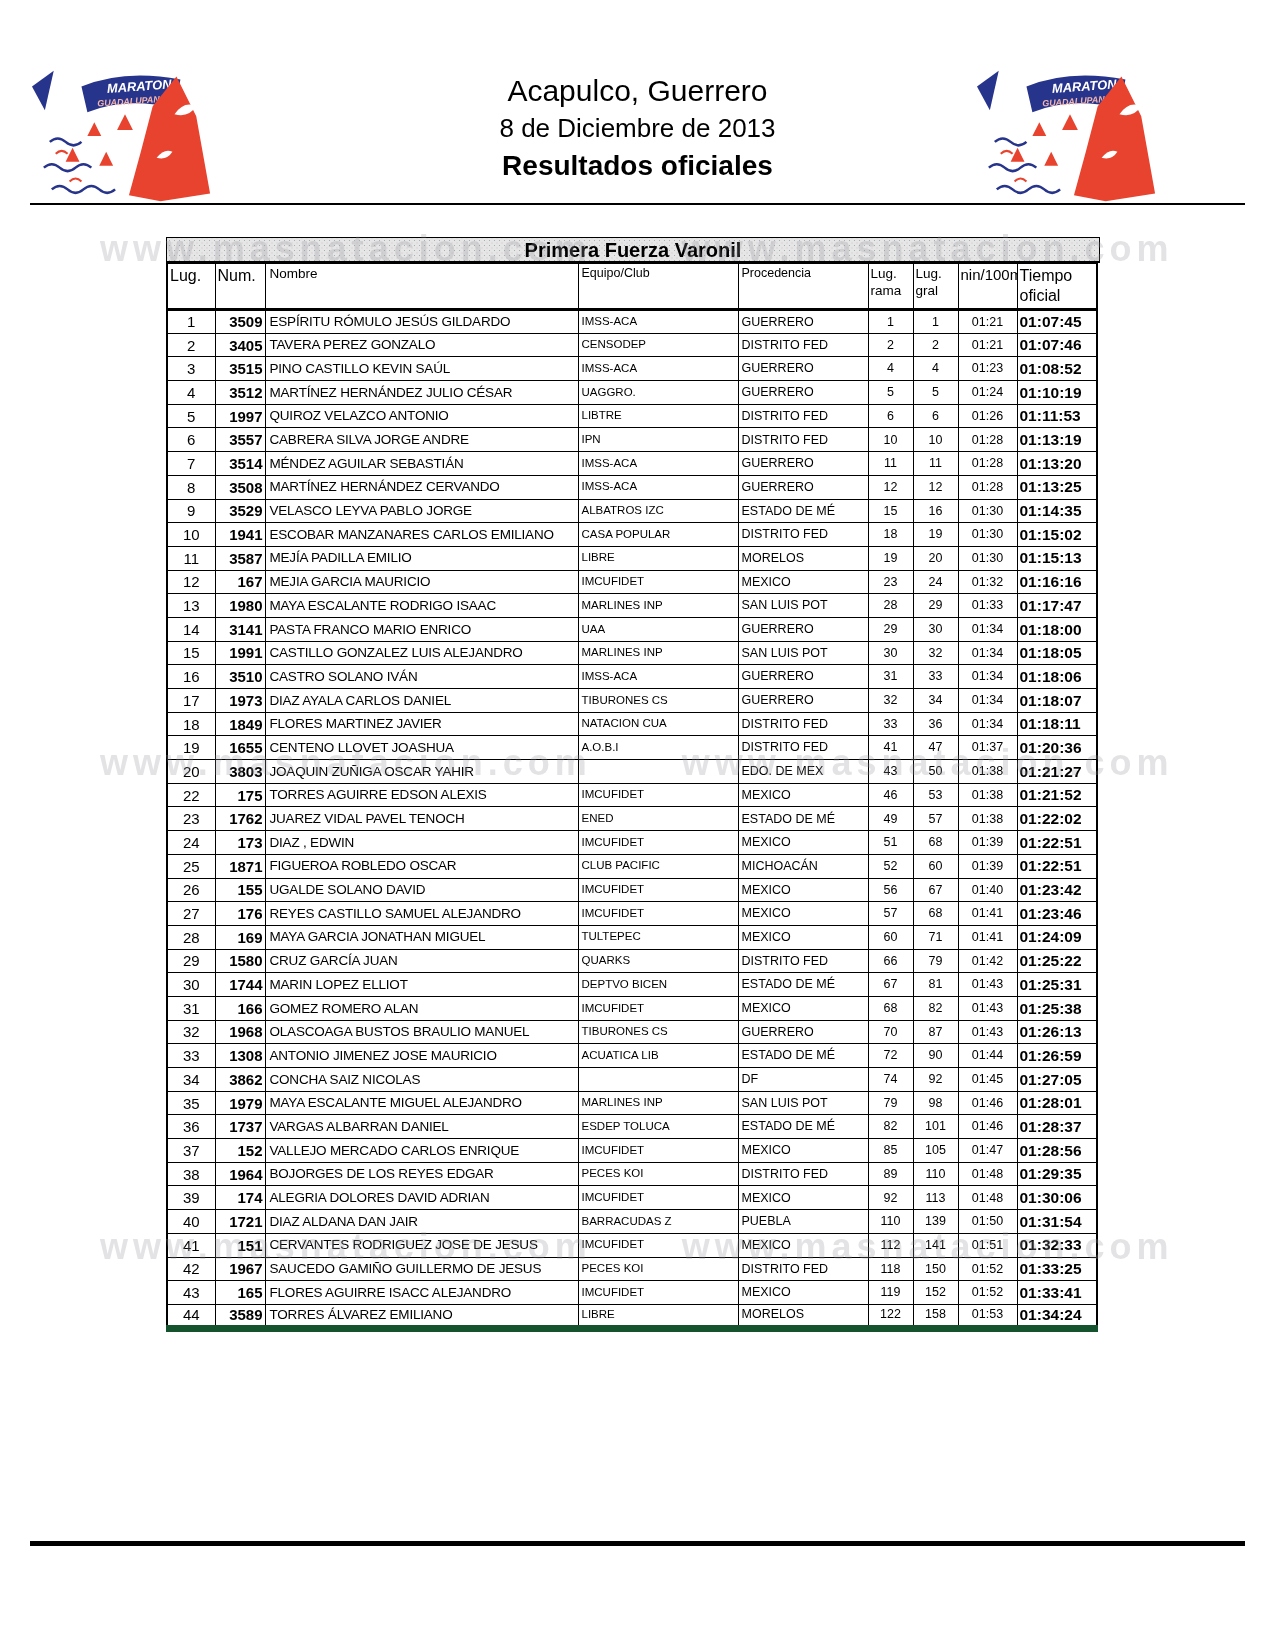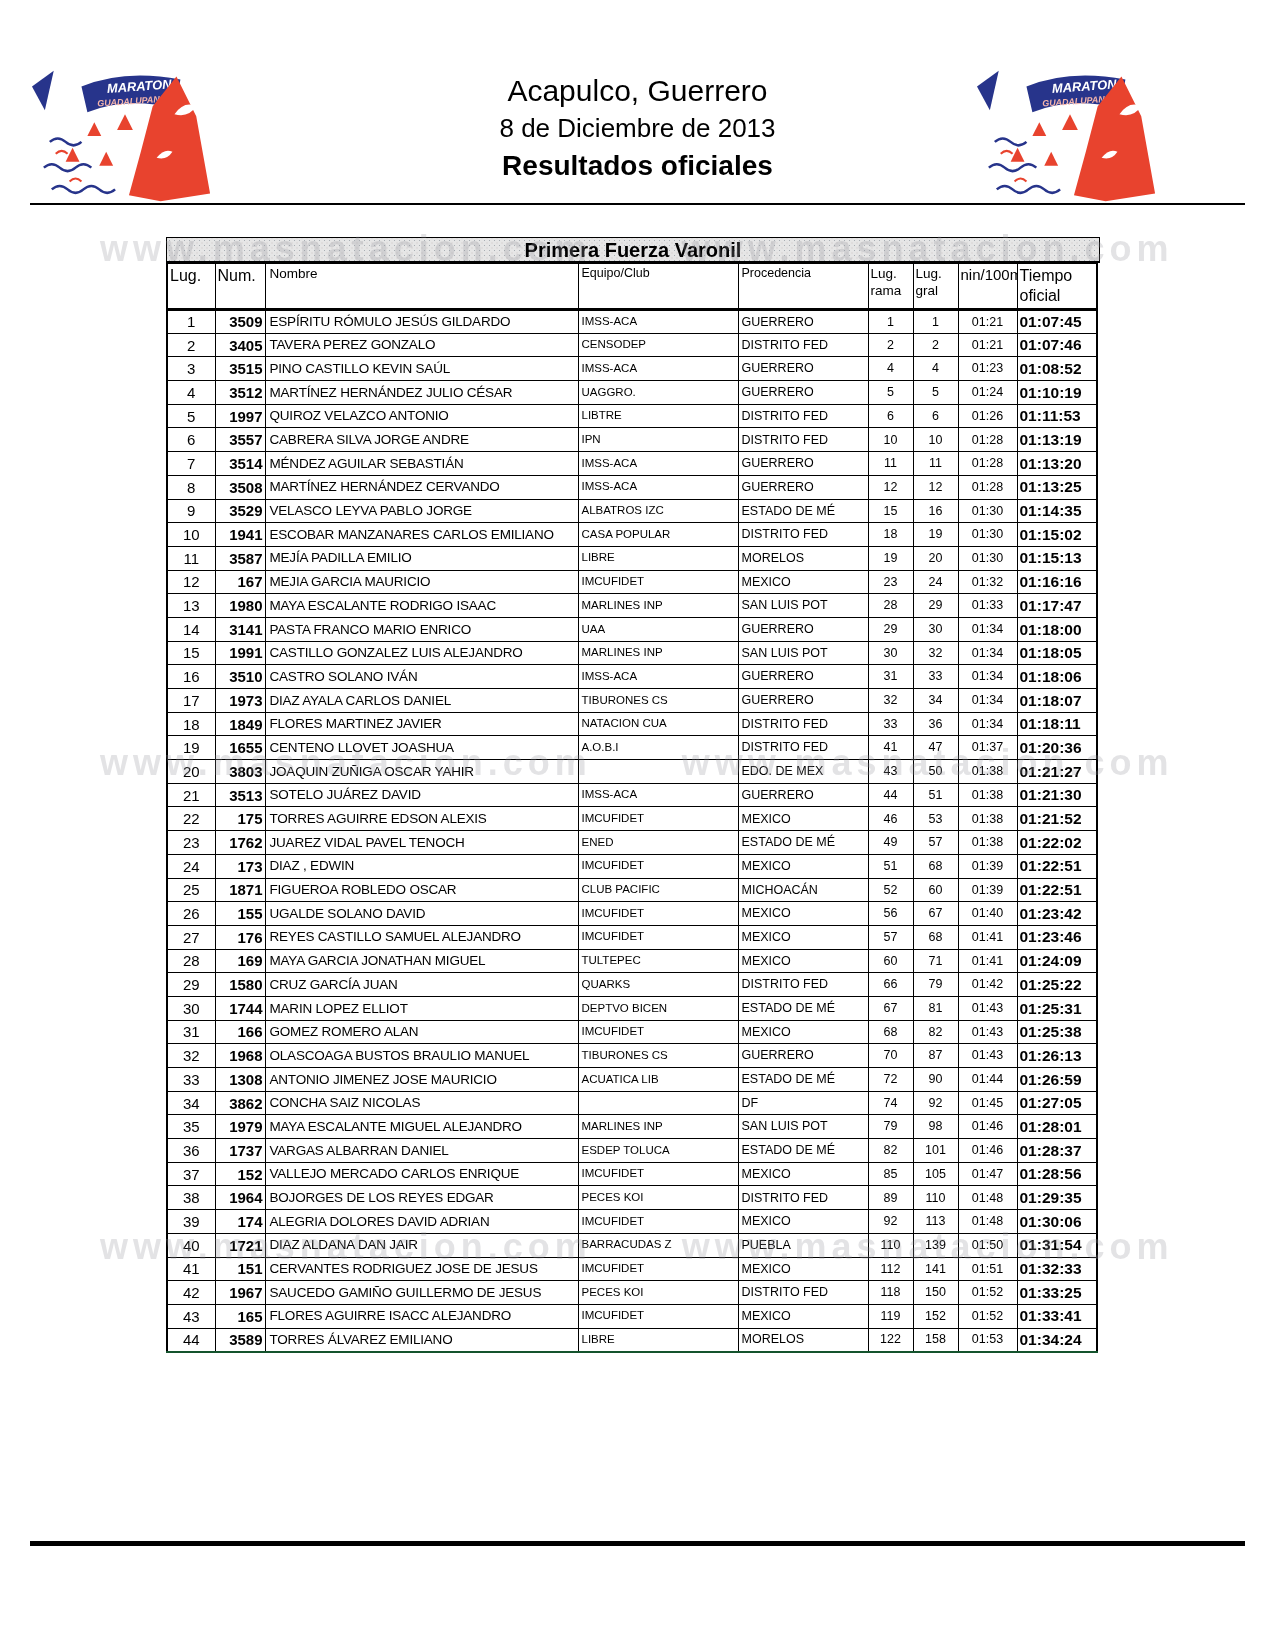--- a/index.html
+++ b/index.html
@@ -35,21 +35,21 @@
     height:26px;line-height:24px;text-align:center;
     font-size:20px;font-weight:700;
     background-color:#e6e6e6;
     background-image:
       radial-gradient(rgba(120,130,140,0.55) 22%, transparent 24%),
       radial-gradient(rgba(170,150,150,0.45) 22%, transparent 24%);
     background-size:5px 5px;background-position:0 0,2.5px 2.5px;
   }
   table.results{
     border-collapse:collapse;table-layout:fixed;width:932px;
-    border-left:2px solid #000;border-right:2px solid #000;border-bottom:2px solid #14532d;
+    border-left:2px solid #000;border-right:2px solid #000;border-bottom:7px solid #14532d;
   }
   .results th,.results td{
     border:1px solid #000;overflow:hidden;white-space:nowrap;
     padding:0 2px;box-sizing:border-box;
   }
   .results thead th{
     border-bottom:3px solid #000;height:46px;vertical-align:top;
     background:#fff;font-weight:400;text-align:left;padding-top:2px;
   }
   .results thead th span{display:block;line-height:1.25;}
@@ -388,31 +388,20 @@
           <td class="c-num">3803</td>
           <td class="c-nombre">JOAQUIN ZUÑIGA OSCAR YAHIR</td>
           <td class="c-equipo"></td>
           <td class="c-proc">EDO. DE MEX</td>
           <td class="c-rama">43</td>
           <td class="c-gral">50</td>
           <td class="c-min">01:38</td>
           <td class="c-tiempo">01:21:27</td>
         </tr>
         <tr>
-          <td class="c-lug">21</td>
-          <td class="c-num">3513</td>
-          <td class="c-nombre">SOTELO JUÁREZ DAVID</td>
-          <td class="c-equipo">IMSS-ACA</td>
-          <td class="c-proc">GUERRERO</td>
-          <td class="c-rama">44</td>
-          <td class="c-gral">51</td>
-          <td class="c-min">01:38</td>
-          <td class="c-tiempo">01:21:30</td>
-        </tr>
-        <tr>
           <td class="c-lug">22</td>
           <td class="c-num">175</td>
           <td class="c-nombre">TORRES AGUIRRE EDSON ALEXIS</td>
           <td class="c-equipo">IMCUFIDET</td>
           <td class="c-proc">MEXICO</td>
           <td class="c-rama">46</td>
           <td class="c-gral">53</td>
           <td class="c-min">01:38</td>
           <td class="c-tiempo">01:21:52</td>
         </tr>

